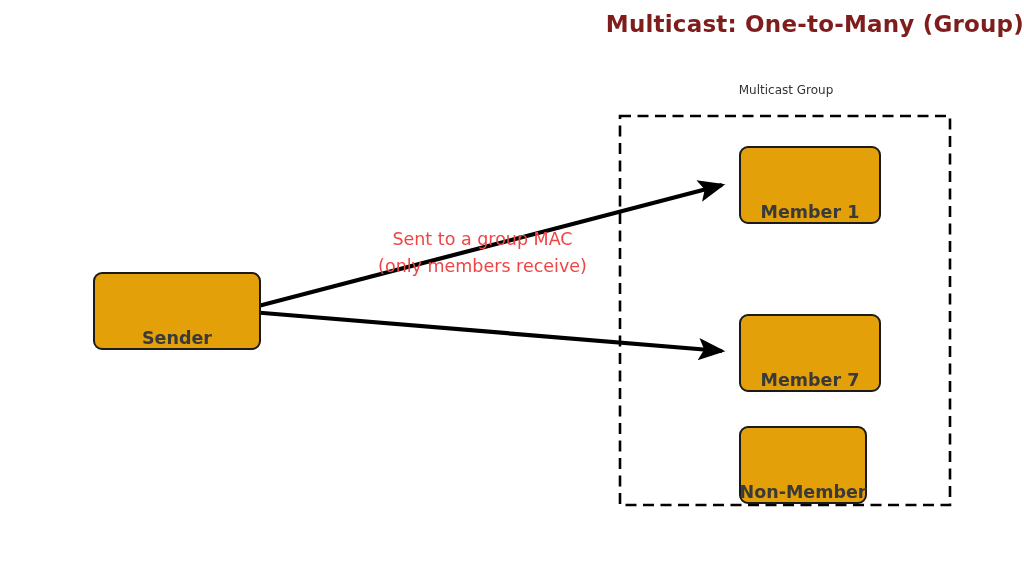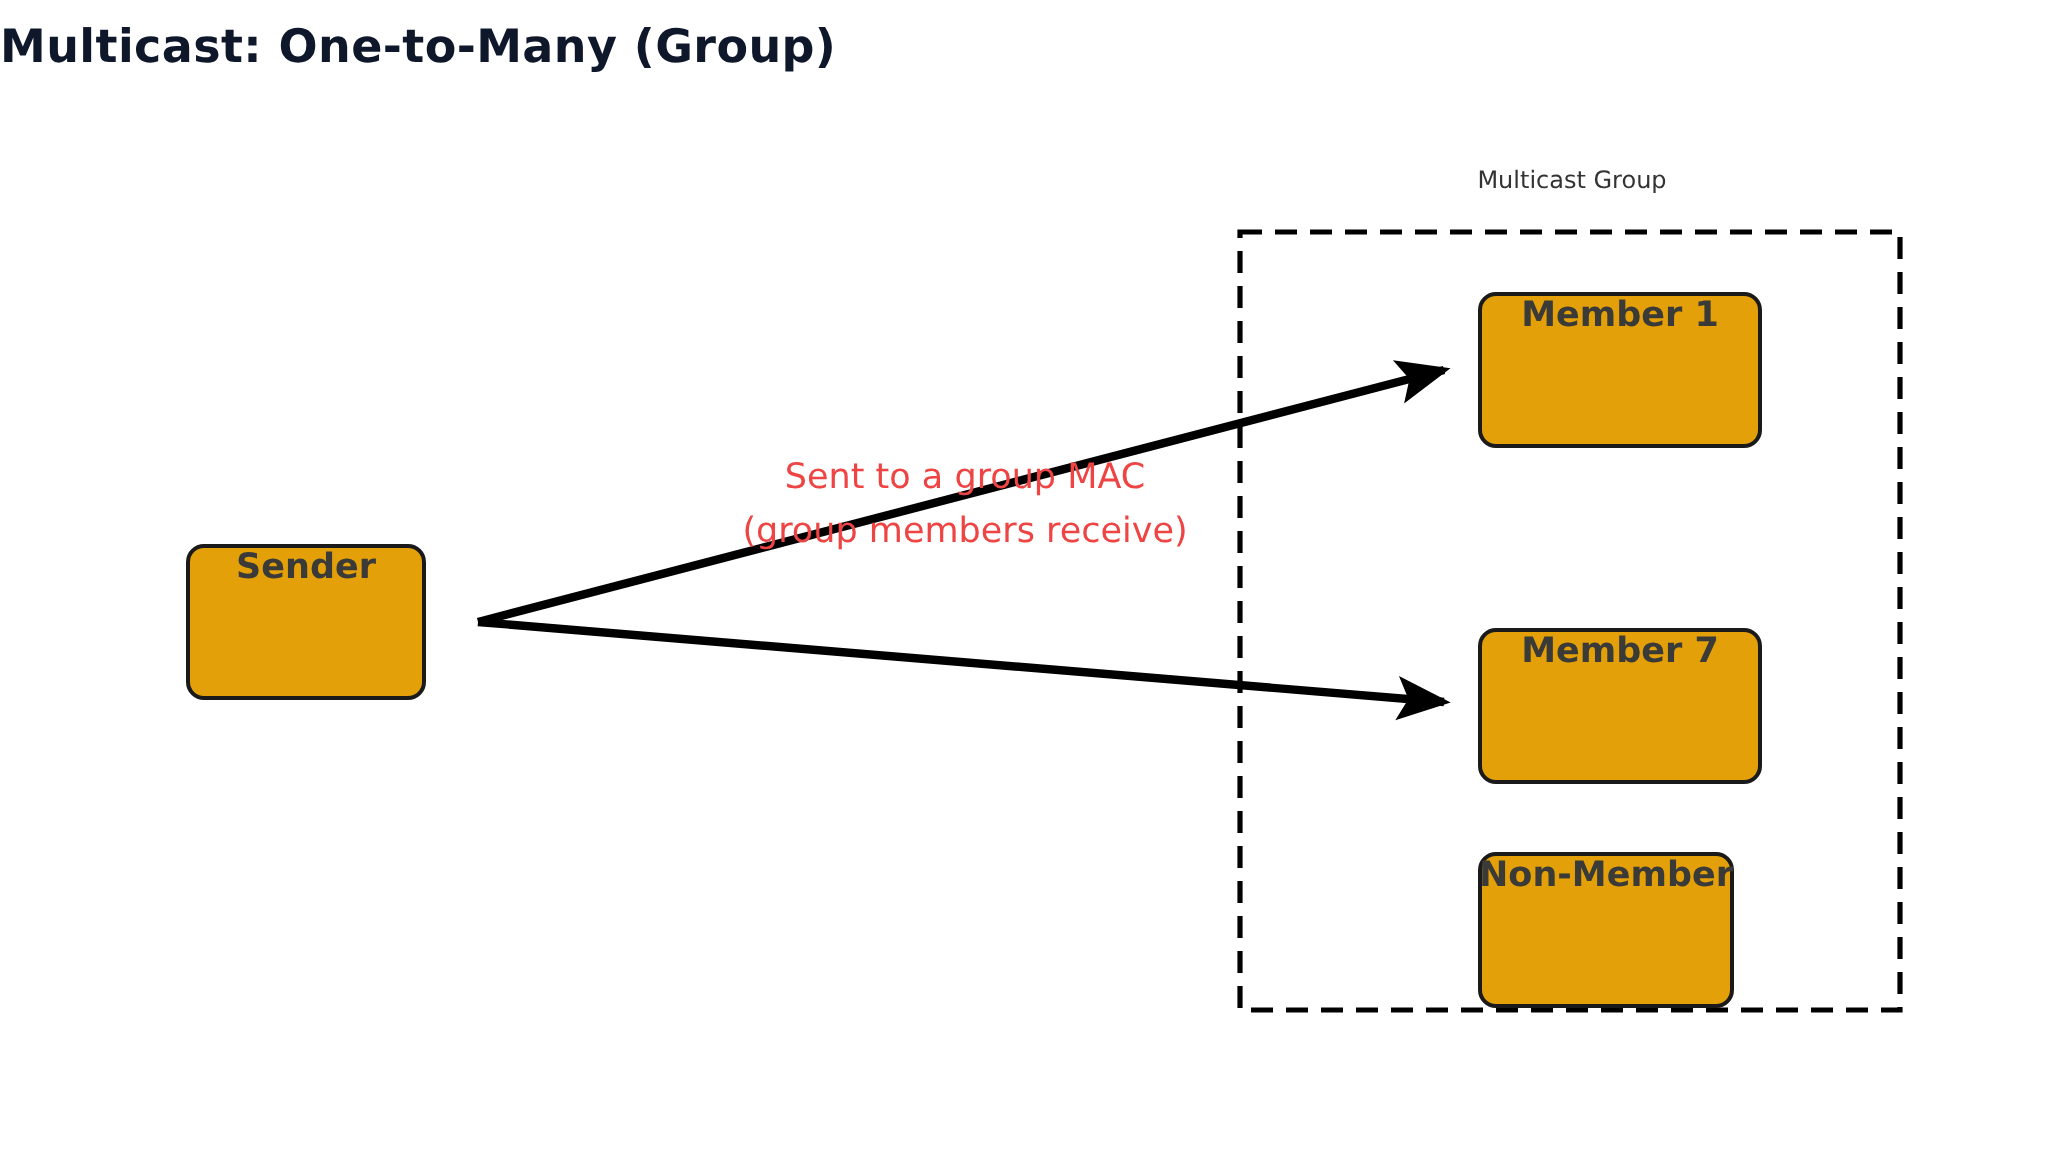--- a/index.html
+++ b/index.html
@@ -20,53 +20,53 @@
     left: 0;
     top: 0;
     width: 1024px;
     height: 579px;
   }
   .page-title {
     position: absolute;
     left: 0;
     top: 11px;
     width: 1024px;
-    text-align: left;
+    text-align: right;
     font-size: 23px;
     font-weight: bold;
-    color: #0f172a;
+    color: #7f1d1d;
     letter-spacing: 0.2px;
   }
   .group-label {
     position: absolute;
     left: 640px;
     top: 83px;
     width: 292px;
     text-align: center;
     font-size: 12px;
     font-weight: normal;
     color: #333333;
   }
   .node-box {
     position: absolute;
     background: #E3A008;
     border: 2.2px solid #1a1a1a;
     border-radius: 9px;
     box-sizing: border-box;
     display: flex;
-    align-items: flex-start;
+    align-items: flex-end;
     justify-content: center;
   }
   .node-label {
     font-size: 17.5px;
     font-weight: bold;
     color: #3a3a38;
     white-space: nowrap;
   }
-  #node-sender  { left: 93px;  top: 272px; width: 120px; height: 78px; }
+  #node-sender  { left: 93px;  top: 272px; width: 168px; height: 78px; }
   #node-member1 { left: 739px; top: 146px; width: 142px; height: 78px; }
   #node-member2 { left: 739px; top: 314px; width: 142px; height: 78px; }
   #node-nonmember { left: 739px; top: 426px; width: 128px; height: 78px; }
   .edge-label {
     position: absolute;
     left: 340px;
     top: 226px;
     width: 285px;
     text-align: center;
     font-size: 17.5px;
@@ -109,16 +109,16 @@
   <div class="node-box" id="node-member2">
     <span class="node-label">Member 7</span>
   </div>
 
   <div class="node-box" id="node-nonmember">
     <span class="node-label">Non-Member</span>
   </div>
 
   <div class="edge-label">
     <div>Sent to a group MAC</div>
-    <div>(group members receive)</div>
+    <div>(only members receive)</div>
   </div>
 
 </div>
 
 </body></html>

